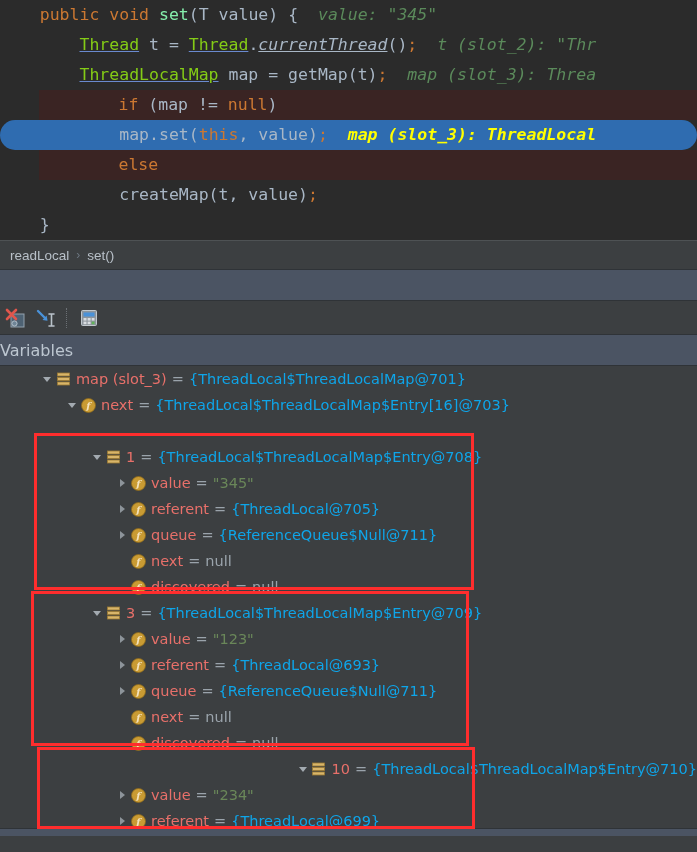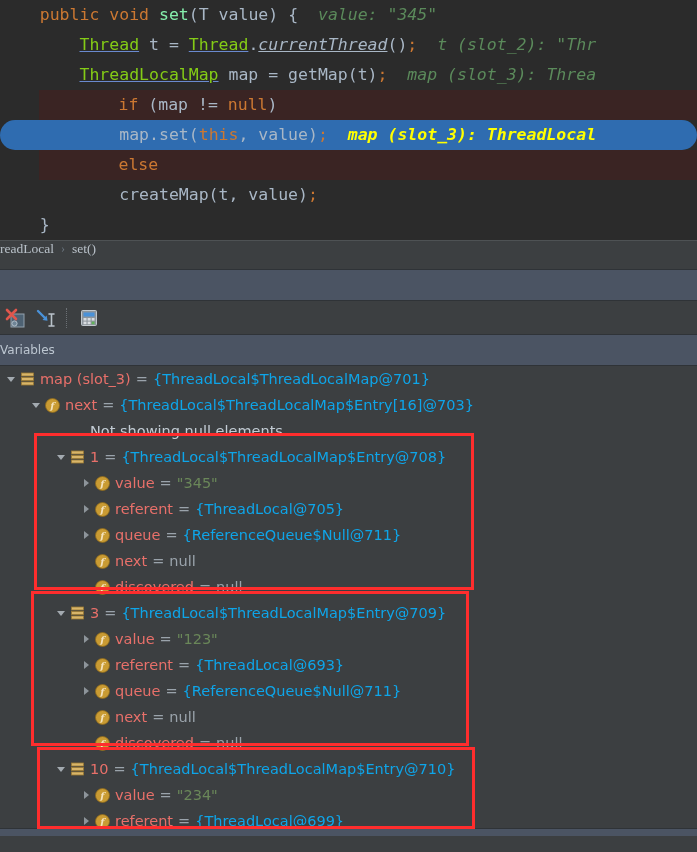--- a/index.html
+++ b/index.html
@@ -47,23 +47,23 @@
   .tok-brace   { color: #a9b7c6; }
 
   
   #breadcrumb {
     height: 28px;
     background: #3c3f41;
     border-top: 1px solid #4e5254;
     color: #a9b7c6;
     font-size: 13.5px;
     display: flex;
-    align-items: flex-start;
-    padding-left: 0px;
-    font-family: Liberation Serif, serif;
+    align-items: center;
+    padding-left: 10px;
+    font-family: Liberation Sans, sans-serif;
   }
   #breadcrumb .crumb { color: #b8c0c8; }
   #breadcrumb .sep { color: #6c7680; margin: 0 7px; font-size: 12px; }
 
   
   #tabstrip {
     height: 30px;
     background: #4b5463;
     border-top: 1px solid #2f3337;
     border-bottom: 1px solid #2f3337;
@@ -91,39 +91,40 @@
   }
 
   
   #vars-header {
     height: 30px;
     background: #4b5463;
     border-bottom: 1px solid #2f3337;
     display: flex;
     align-items: center;
     color: #bcc6d0;
-    font-size: 12px;
+    font-size: 16px;
     padding-left: 0px;
   }
 
   
   #vars-tree {
     position: relative;
     background: #3c3f41;
     height: 470px;
     overflow: hidden;
     font-size: 14.5px;
     font-family: "DejaVu Sans", sans-serif;
   }
   .vrow {
     height: 26px;
     display: flex;
     align-items: center;
     white-space: nowrap;
     position: relative;
+    margin-left: 36px;
   }
   .twisty {
     width: 14px; height: 26px;
     display: flex; align-items: center; justify-content: center;
     flex: 0 0 14px;
   }
   .twisty svg { display:block; }
   .vicon {
     width: 18px; height: 26px;
     display: flex; align-items: center; justify-content: center;
@@ -231,21 +232,20 @@
           <text x="7.5" y="11.3" font-family="DejaVu Serif, serif" font-size="10" font-style="italic" font-weight="bold" fill="#f3e2bd" text-anchor="middle">f</text>
         </svg>
       </span>
       <span class="vname">next</span>
       <span class="veq">=</span>
       <span class="vval ">{ThreadLocal$ThreadLocalMap$Entry[16]@703}</span>
     </div>
     <div class="vrow" style="padding-left: 54px;">
       <span class="twisty"></span>
       <span class="vicon"></span>
-      <span class="vnote">Not showing null elements</span>
     </div>
     <div class="vrow" style="padding-left: 54px;">
       <span class="twisty">
         <svg width="10" height="10" viewBox="0 0 10 10">
           <path d="M1 3 L9 3 L5 8 Z" fill="#a3aab0"></path>
         </svg>
       </span>
       <span class="vicon">
         <svg width="13" height="14" viewBox="0 0 13 14">
           <rect x="0.5" y="1" width="12" height="3" fill="#d8b56a" stroke="#9c7a33" stroke-width="0.8"></rect>
@@ -411,21 +411,21 @@
       <span class="vicon">
         <svg width="15" height="15" viewBox="0 0 15 15">
           <circle cx="7.5" cy="7.5" r="7" fill="#c99b33" stroke="#8d6a1c" stroke-width="0.8"></circle>
           <text x="7.5" y="11.3" font-family="DejaVu Serif, serif" font-size="10" font-style="italic" font-weight="bold" fill="#f3e2bd" text-anchor="middle">f</text>
         </svg>
       </span>
       <span class="vname">discovered</span>
       <span class="veq">=</span>
       <span class="vval nul">null</span>
     </div>
-    <div class="vrow" style="padding-left: 54px;">
+    <div class="vrow" style="padding-left: 54px; justify-content: flex-end;">
       <span class="twisty">
         <svg width="10" height="10" viewBox="0 0 10 10">
           <path d="M1 3 L9 3 L5 8 Z" fill="#a3aab0"></path>
         </svg>
       </span>
       <span class="vicon">
         <svg width="13" height="14" viewBox="0 0 13 14">
           <rect x="0.5" y="1" width="12" height="3" fill="#d8b56a" stroke="#9c7a33" stroke-width="0.8"></rect>
           <rect x="0.5" y="5.5" width="12" height="3" fill="#d8b56a" stroke="#9c7a33" stroke-width="0.8"></rect>
           <rect x="0.5" y="10" width="12" height="3" fill="#d8b56a" stroke="#9c7a33" stroke-width="0.8"></rect>

